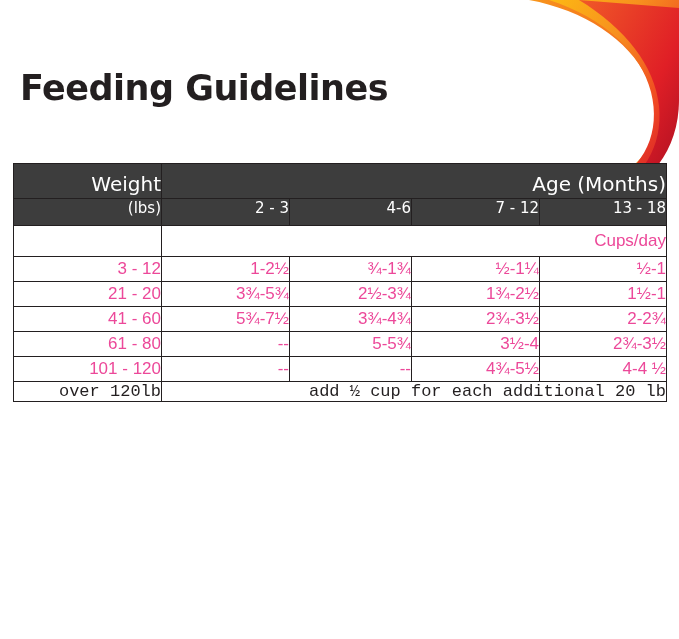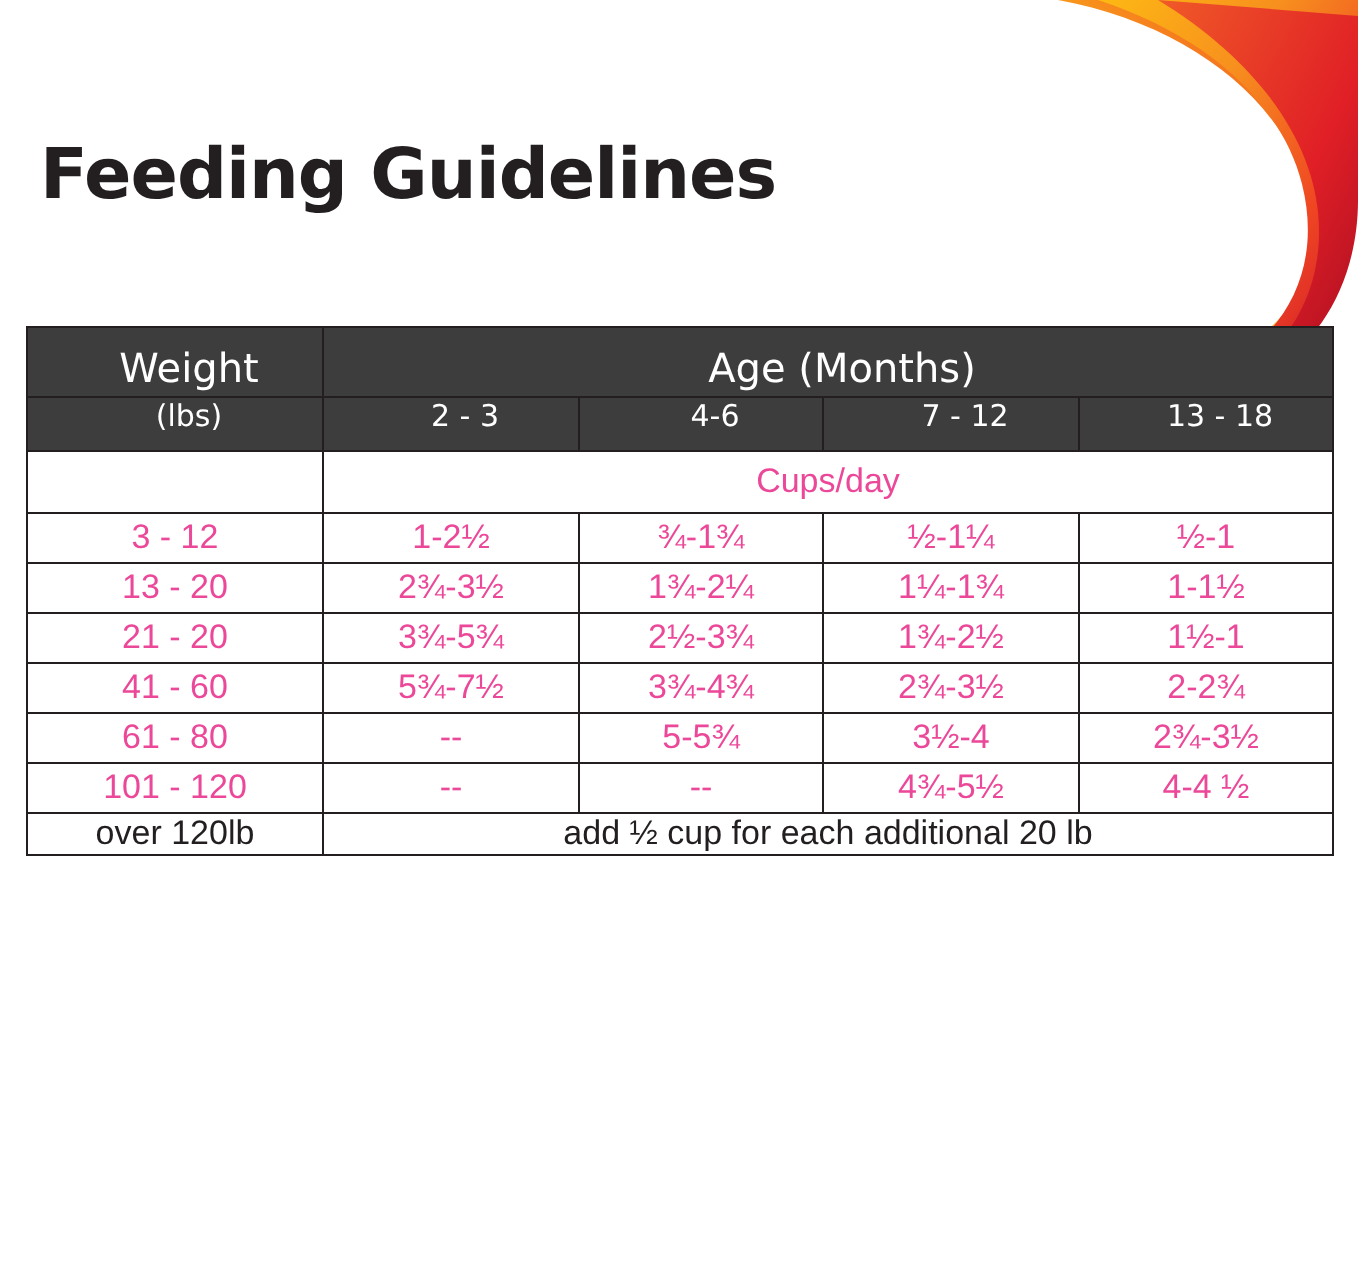--- a/index.html
+++ b/index.html
@@ -48,21 +48,21 @@
   }
   table.feed {
     border-collapse: collapse;
     width: 653px;
     table-layout: fixed;
     font-size: 17px;
   }
   table.feed td, table.feed th {
     border: 1px solid #231f20;
     padding: 0;
-    text-align: center;
+    text-align: right;
     vertical-align: middle;
     font-weight: normal;
   }
   
   .hdr-band td {
     background: #3d3d3d;
     color: #ffffff;
     border-color: #3d3d3d;
   }
   .hdr-main {
@@ -83,20 +83,21 @@
     font-size: 17px;
     color: #ec4899;
   }
   .cups-row .cell {
     padding-top: 3px;
     padding-bottom: 3px;
   }
   .footer-cell {
     padding: 9px 0 9px 14px;
     font-size: 17px;
+    font-family: Liberation Mono, monospace;
   }
 </style>
 </head>
 <body>
 
 <div class="swoosh">
   <svg width="300" height="230" viewBox="0 0 300 230" xmlns="http://www.w3.org/2000/svg">
     <defs>
       <linearGradient id="g1" x1="0" y1="0" x2="1" y2="1">
         <stop offset="0%" stop-color="#fdb913"></stop>
@@ -151,27 +152,20 @@
       </tr>
 
       <tr>
         <td class="cell">3 - 12</td>
         <td class="cell">1-2½</td>
         <td class="cell">¾-1¾</td>
         <td class="cell">½-1¼</td>
         <td class="cell">½-1</td>
       </tr>
       <tr>
-        <td class="cell">13 - 20</td>
-        <td class="cell">2¾-3½</td>
-        <td class="cell">1¾-2¼</td>
-        <td class="cell">1¼-1¾</td>
-        <td class="cell">1-1½</td>
-      </tr>
-      <tr>
         <td class="cell">21 - 20</td>
         <td class="cell">3¾-5¾</td>
         <td class="cell">2½-3¾</td>
         <td class="cell">1¾-2½</td>
         <td class="cell">1½-1</td>
       </tr>
       <tr>
         <td class="cell">41 - 60</td>
         <td class="cell">5¾-7½</td>
         <td class="cell">3¾-4¾</td>

